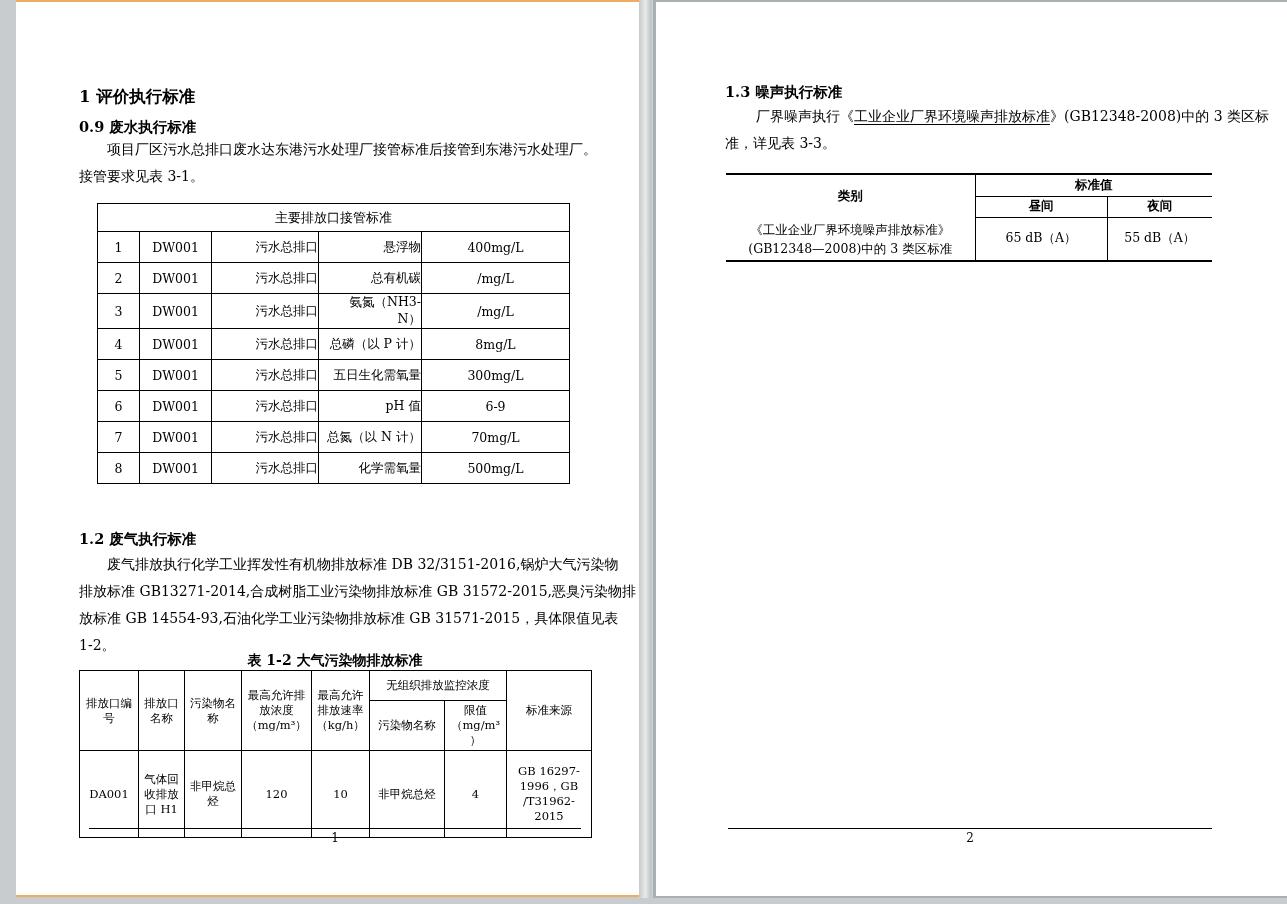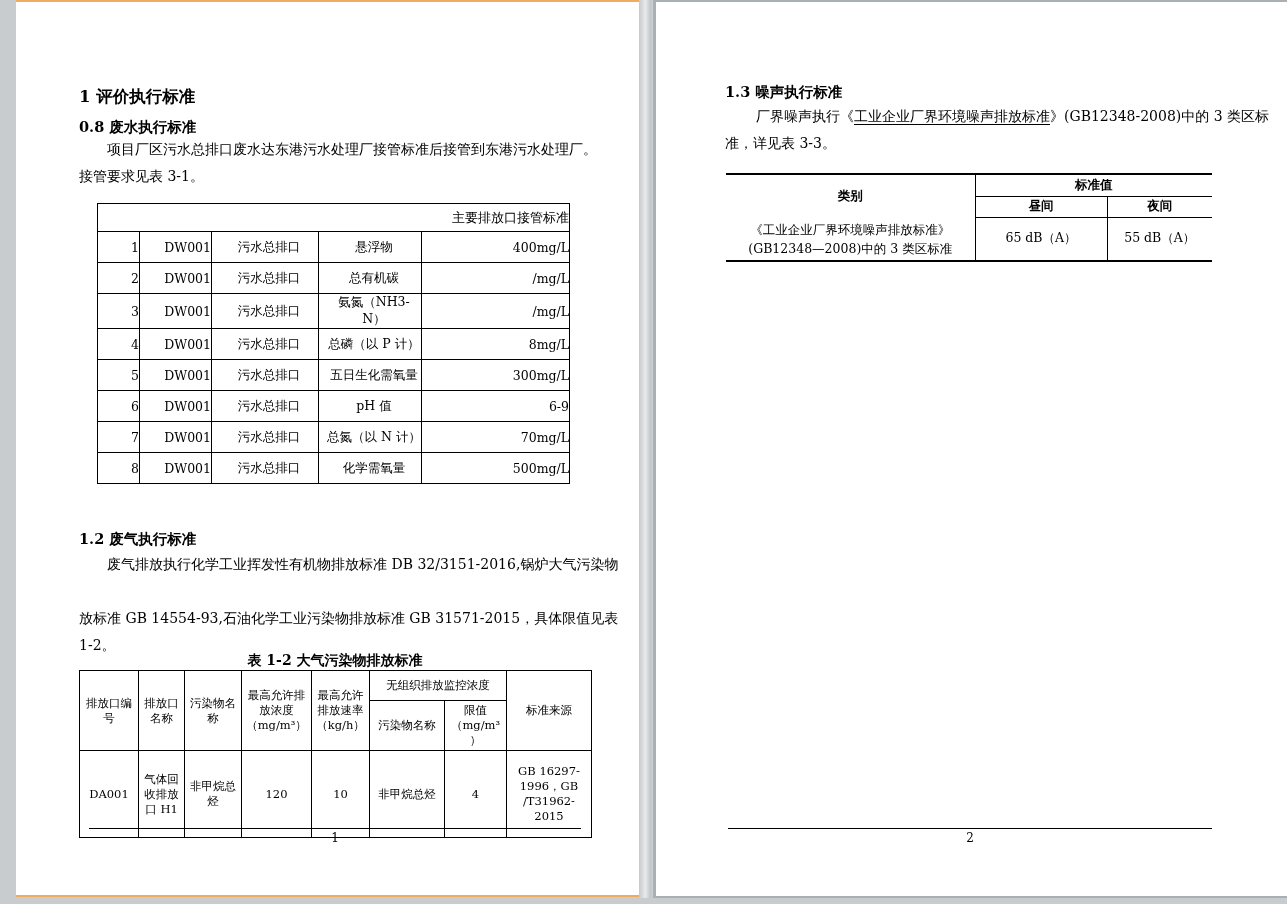--- a/index.html
+++ b/index.html
@@ -26,25 +26,25 @@
   .h1{font-weight:bold;font-size:16.5px;white-space:pre;}
   .h2{font-weight:bold;font-size:14.5px;white-space:pre;}
   .line{font-size:14px;white-space:pre;}
   .indent{text-indent:28px;}
   .tcap{font-weight:bold;font-size:14px;text-align:center;white-space:pre;}
   .u{text-decoration:underline;text-underline-offset:3px;}
 
   
   table{border-spacing:0;}
   .t31{border-collapse:collapse;table-layout:fixed;width:472px;}
-  .t31 td{border:1px solid #000;font-size:12.5px;text-align:right;vertical-align:middle;padding:0;overflow:hidden;}
+  .t31 td{border:1px solid #000;font-size:12.5px;text-align:center;vertical-align:middle;padding:0;overflow:hidden;}
   .t31 tr{height:31px;}
   .t31 tr.hdr{height:28px;}
   .t31 tr.hdr td{font-size:13px;}
-  .t31 td.hl{text-align:center;padding-left:8px;}
+  .t31 td.hl{text-align:right;padding-left:8px;}
 
   
   .t12{border-collapse:collapse;table-layout:fixed;width:512px;}
   .t12 td{
     border:1px solid #000;font-size:11.5px;line-height:15px;
     text-align:center;vertical-align:middle;padding:2px 3px;box-sizing:border-box;
     word-break:break-word;overflow:hidden;
   }
   .t12 tr.r1{height:30px;}
   .t12 tr.r2{height:32px;}
@@ -65,21 +65,21 @@
 
   .fline{border-top:1.5px solid #000;height:0;}
   .pnum{font-size:12px;text-align:center;}
 </style>
 </head>
 <body>
 
 <div class="page page1">
   <div class="abs h1" style="left:63px;top:84px;">1 评价执行标准</div>
 
-  <div class="abs h2" style="left:63px;top:116px;">0.8 废水执行标准</div>
+  <div class="abs h2" style="left:63px;top:116px;">0.9 废水执行标准</div>
   <div class="abs line indent" style="left:63px;top:139px;">项目厂区污水总排口废水达东港污水处理厂接管标准后接管到东港污水处理厂。</div>
   <div class="abs line" style="left:63px;top:166px;">接管要求见表 3-1。</div>
 
 
   <table class="t31 abs" style="left:81px;top:201px;">
     <colgroup>
         <col style="width:42px">
         <col style="width:72px">
         <col style="width:107px">
         <col style="width:103px">
@@ -143,20 +143,21 @@
       <td>DW001</td>
       <td class="hl">污水总排口</td>
       <td class="hl">化学需氧量</td>
       <td>500mg/L</td>
     </tr>
   </tbody>
     </table>
 
   <div class="abs h2" style="left:63px;top:528px;">1.2 废气执行标准</div>
   <div class="abs line indent" style="left:63px;top:554px;">废气排放执行化学工业挥发性有机物排放标准 DB 32/3151-2016,锅炉大气污染物</div>
+  <div class="abs line" style="left:63px;top:581px;">排放标准 GB13271-2014,合成树脂工业污染物排放标准 GB 31572-2015,恶臭污染物排</div>
   <div class="abs line" style="left:63px;top:608px;">放标准 GB 14554-93,石油化学工业污染物排放标准 GB 31571-2015，具体限值见表</div>
   <div class="abs line" style="left:63px;top:635px;">1-2。</div>
 
   <div class="abs tcap" style="left:63px;top:650px;width:512px;">表 1-2 大气污染物排放标准</div>
 
   <table class="t12 abs" style="left:63px;top:668px;">
     <colgroup>
         <col style="width:59px">
         <col style="width:46px">
         <col style="width:57px">

